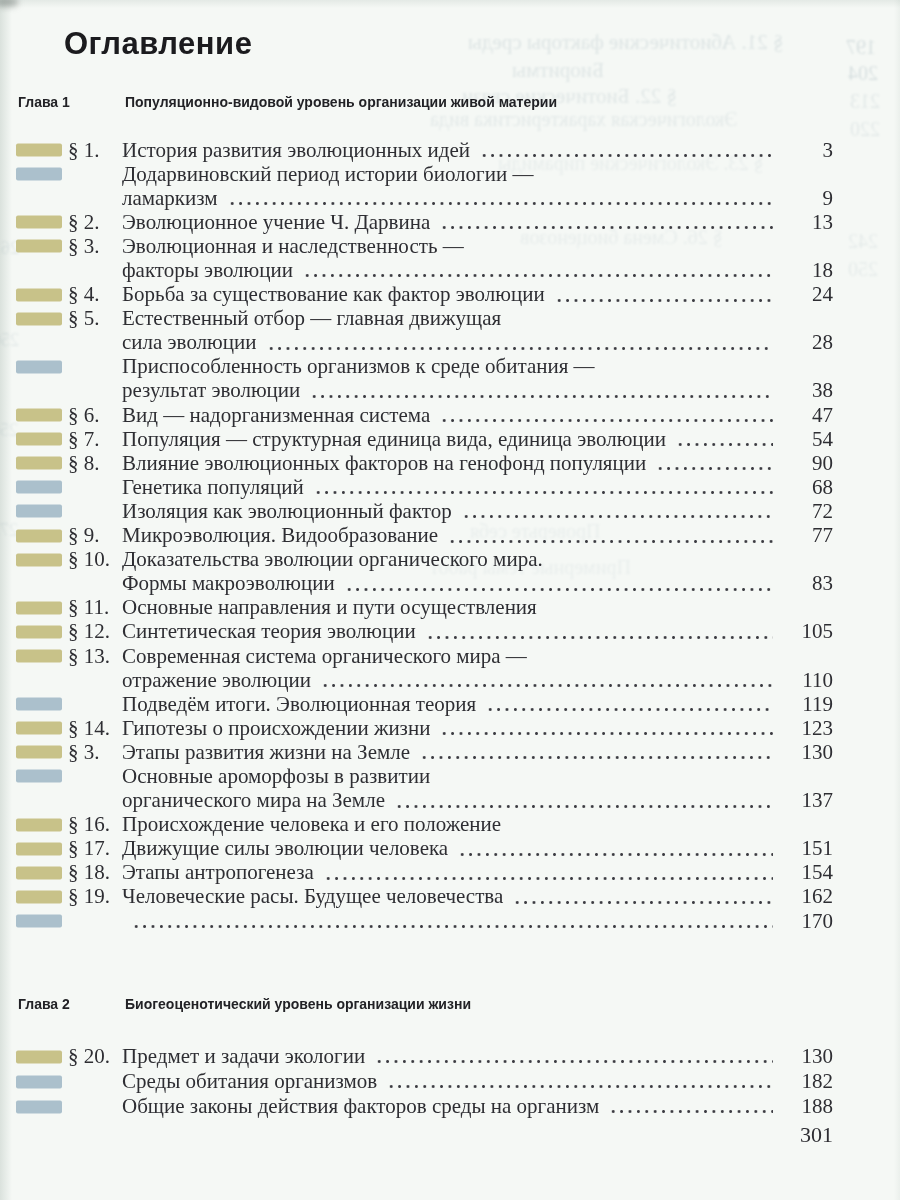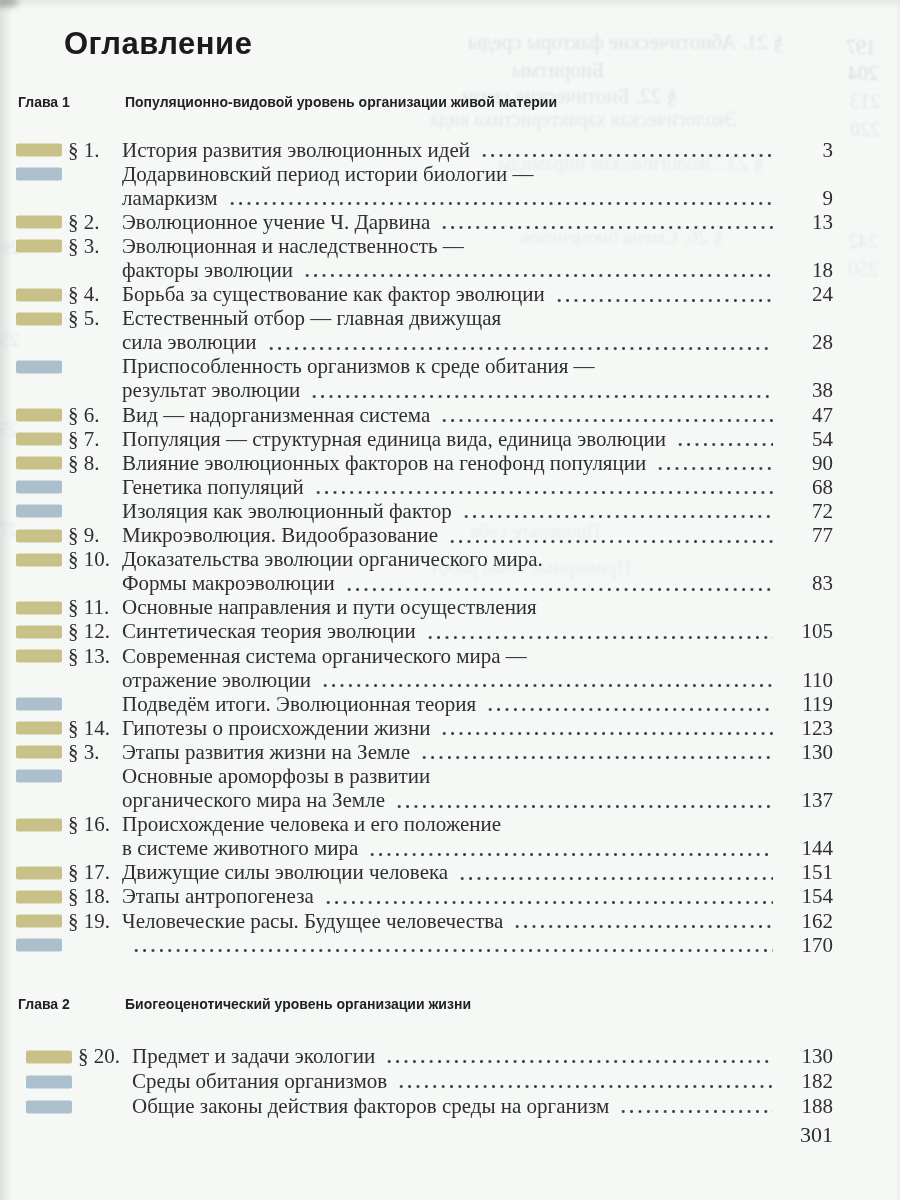--- a/index.html
+++ b/index.html
@@ -24,21 +24,21 @@
   .ch-head{position:relative;height:34px;}
   #chapter-2 .ch-head{height:36px;}
   .ch-label,.ch-title{
     position:absolute;top:0;white-space:nowrap;
     font-family:"Liberation Sans","DejaVu Sans",sans-serif;
     font-weight:bold;font-size:14px;color:#222226;
   }
   .ch-label{left:18px;}
   .ch-title{left:125px;}
   .entries{margin-top:10px;}
-  #chapter-2 .entries{margin-top:12px;padding-left:10px;}
+  #chapter-2 .entries{margin-top:12px;}
   .row{
     position:relative;height:24.1px;display:flex;align-items:center;
     padding-left:122px;padding-right:67px;box-sizing:border-box;
   }
   #chapter-2 .row{height:25px;}
   .bar{
     position:absolute;left:16px;top:50%;transform:translateY(-50%);
     width:46px;height:13px;border-radius:2px;opacity:.95;
   }
   .sec-label{
@@ -260,25 +260,20 @@
           <span class="entry-text">органического мира на Земле</span>
           <span class="leader"></span>
           <span class="pg">137</span>
         </div>
         <div class="row">
           <span class="bar" style="background: rgb(197, 191, 131);"></span>
           <span class="sec-label">§ 16.</span>
           <span class="entry-text">Происхождение человека и его положение</span>
         </div>
         <div class="row">
-          <span class="entry-text">в системе животного мира</span>
-          <span class="leader"></span>
-          <span class="pg">144</span>
-        </div>
-        <div class="row">
           <span class="bar" style="background: rgb(197, 191, 131);"></span>
           <span class="sec-label">§ 17.</span>
           <span class="entry-text">Движущие силы эволюции человека</span>
           <span class="leader"></span>
           <span class="pg">151</span>
         </div>
         <div class="row">
           <span class="bar" style="background: rgb(197, 191, 131);"></span>
           <span class="sec-label">§ 18.</span>
           <span class="entry-text">Этапы антропогенеза</span>

